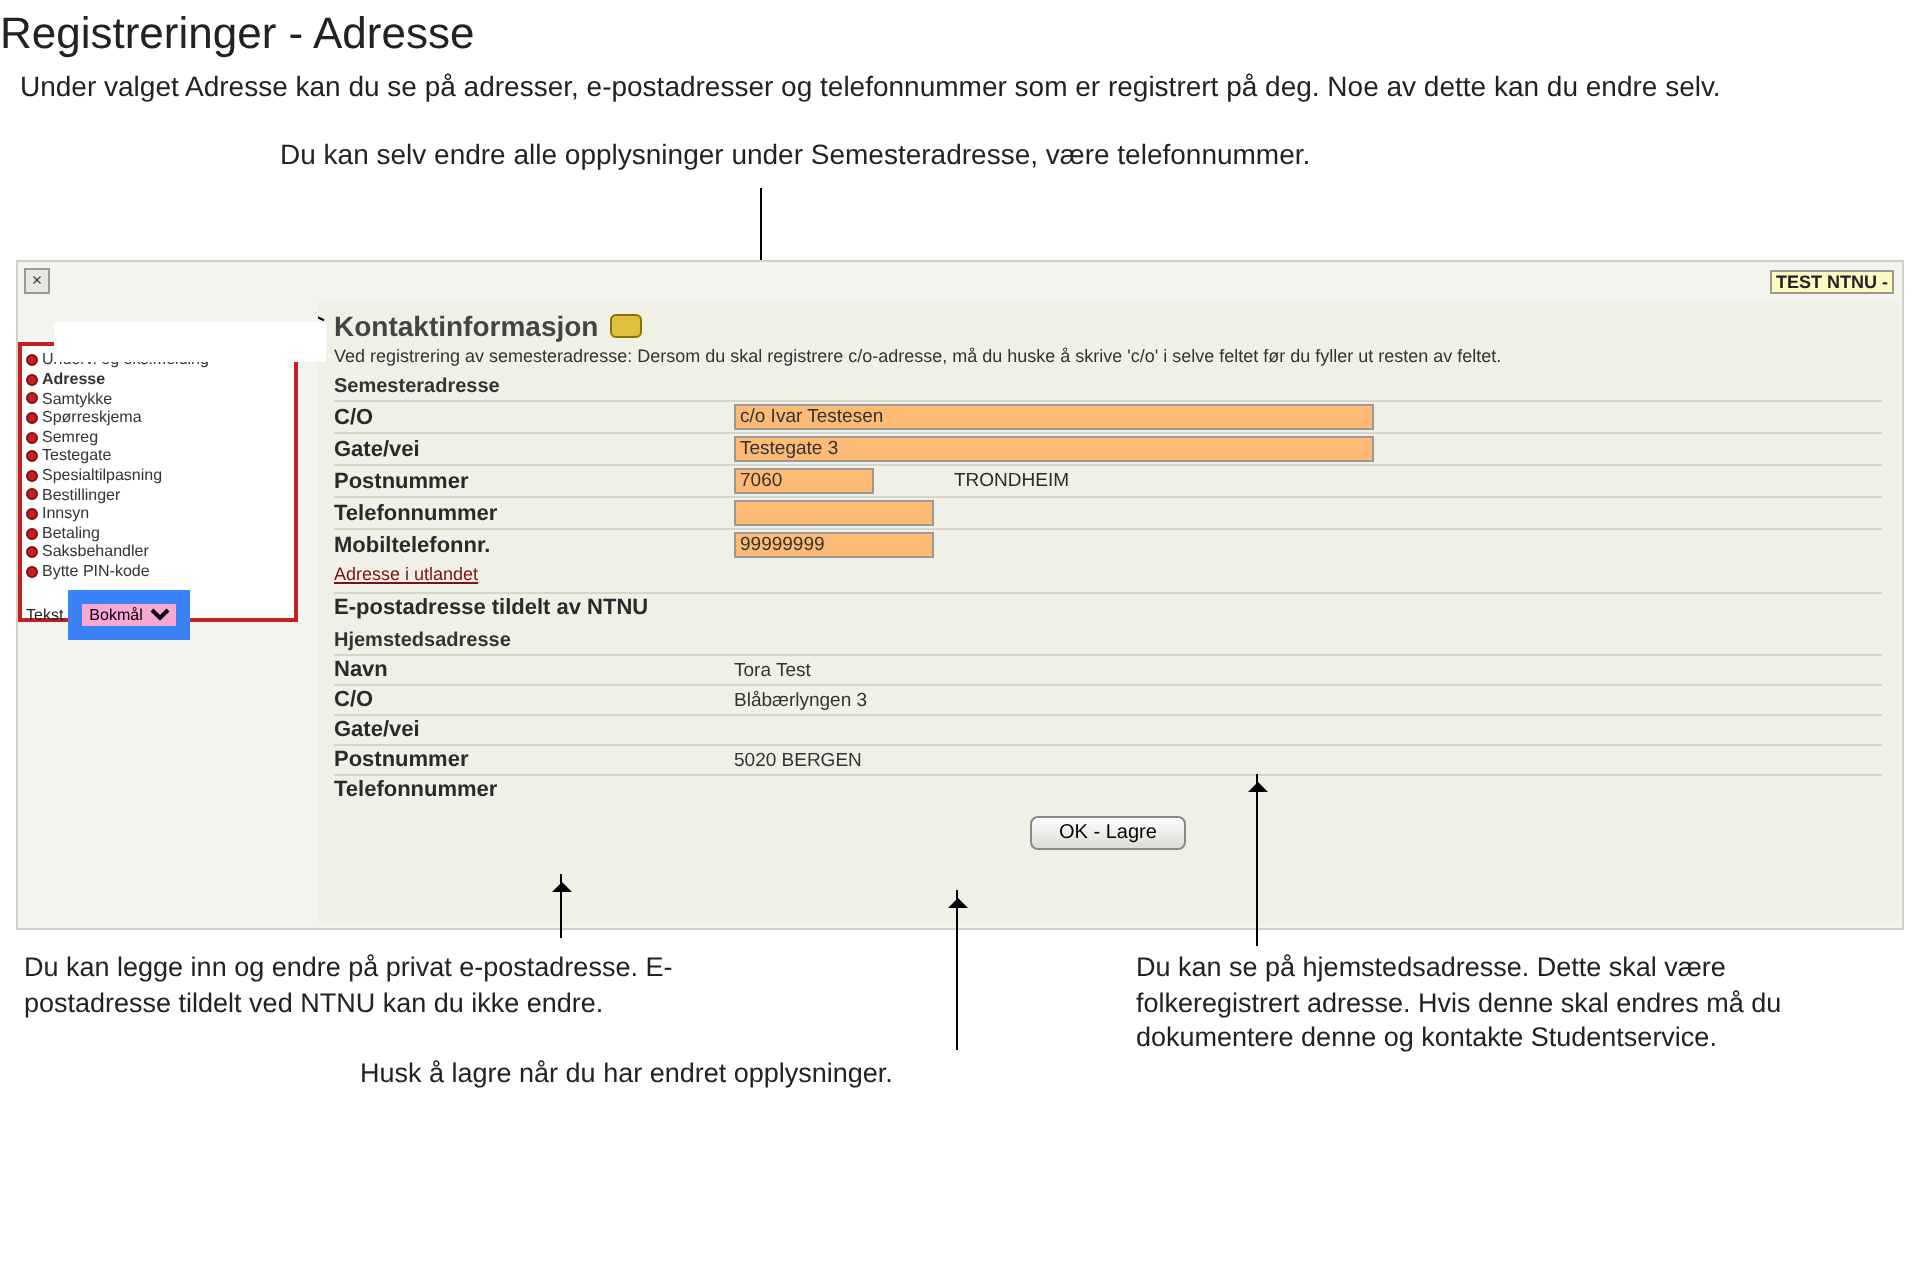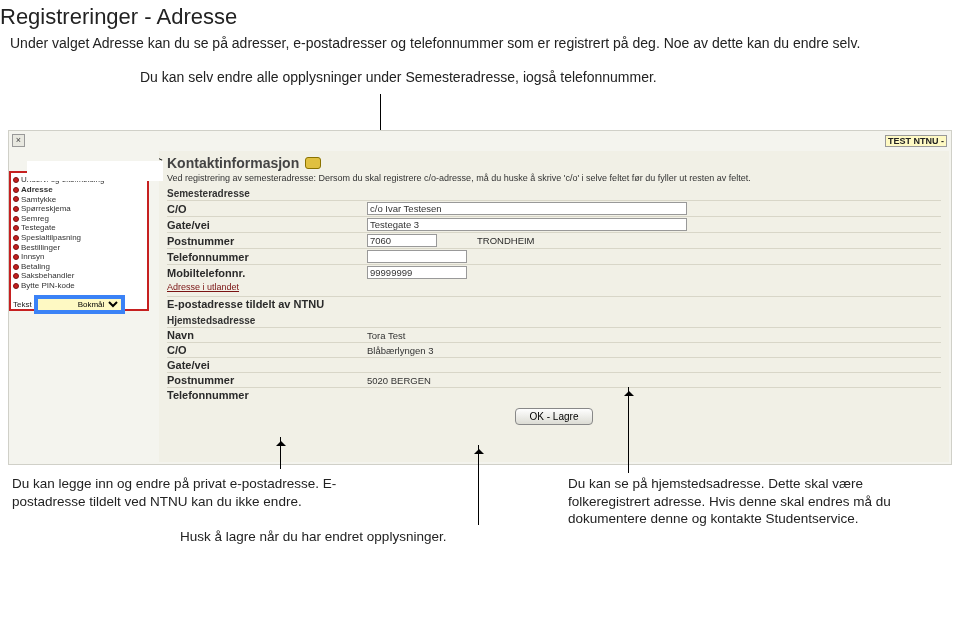--- a/index.html
+++ b/index.html
@@ -113,23 +113,22 @@
   .sidebar-item.sel { font-weight: bold; }
   .sidebar-lang {
     margin-top: 4px;
     font-size: 8px;
     display: flex;
     align-items: center;
     gap: 2px;
   }
   .sidebar-lang select {
     font-size: 8px;
-    border: 4px solid #3b82f6;
-    background: #fef9c3;
-    padding-left: 36px;
+    border: 7px solid #3b82f6;
+    background: #f9a8d4;
   }
   .main {
     flex: 1;
     background: #f1f0e6;
     margin-left: 10px;
     margin-right: 2px;
     padding: 4px 8px;
     font-size: 9px;
     color: #2a2a2a;
     overflow: hidden;
@@ -181,21 +180,21 @@
   .row .lbl {
     width: 200px;
     font-weight: bold;
     font-size: 11px;
   }
   .row .val, .row input {
     font-size: 9.5px;
     color: #333;
   }
   .row input {
-    background: #ffffff;
+    background: #fdba74;
     border: 1px solid #999;
     padding: 0 2px;
     font-family: inherit;
   }
   .row input.wide { width: 320px; }
   .row input.small { width: 100px; }
   .row input.tiny { width: 70px; }
   .row .city {
     margin-left: 40px;
     font-size: 9.5px;
@@ -290,21 +289,21 @@
     height: 20px;
     background: #fff;
   }
 </style>
 </head>
 <body>
 
 <div class="page-title">Registreringer - Adresse</div>
 <div class="intro-text">Under valget Adresse kan du se på adresser, e-postadresser og telefonnummer som er registrert på deg. Noe av dette kan du endre selv.</div>
 <div class="intro-text2">
-  <span>Du kan selv endre alle opplysninger under Semesteradresse, iogså telefonnummer.</span>
+  <span>Du kan selv endre alle opplysninger under Semesteradresse, være telefonnummer.</span>
   <div class="arrow-down1"></div>
 </div>
 
 <div class="screenshot-frame">
   <div class="close-x">×</div>
   <div class="top-yellow">TEST  NTNU -</div>
   <div class="whitebox-cover"></div>
 
   <div class="inner">
     <div class="sidebar">

